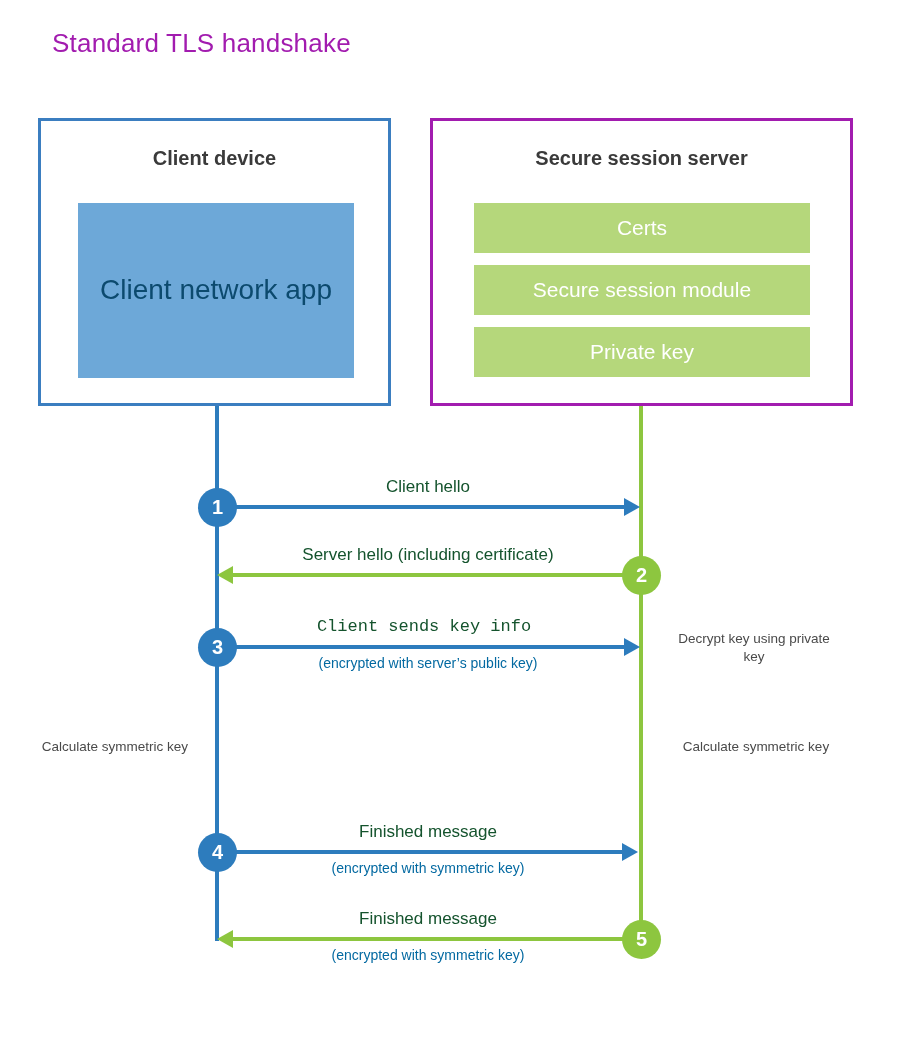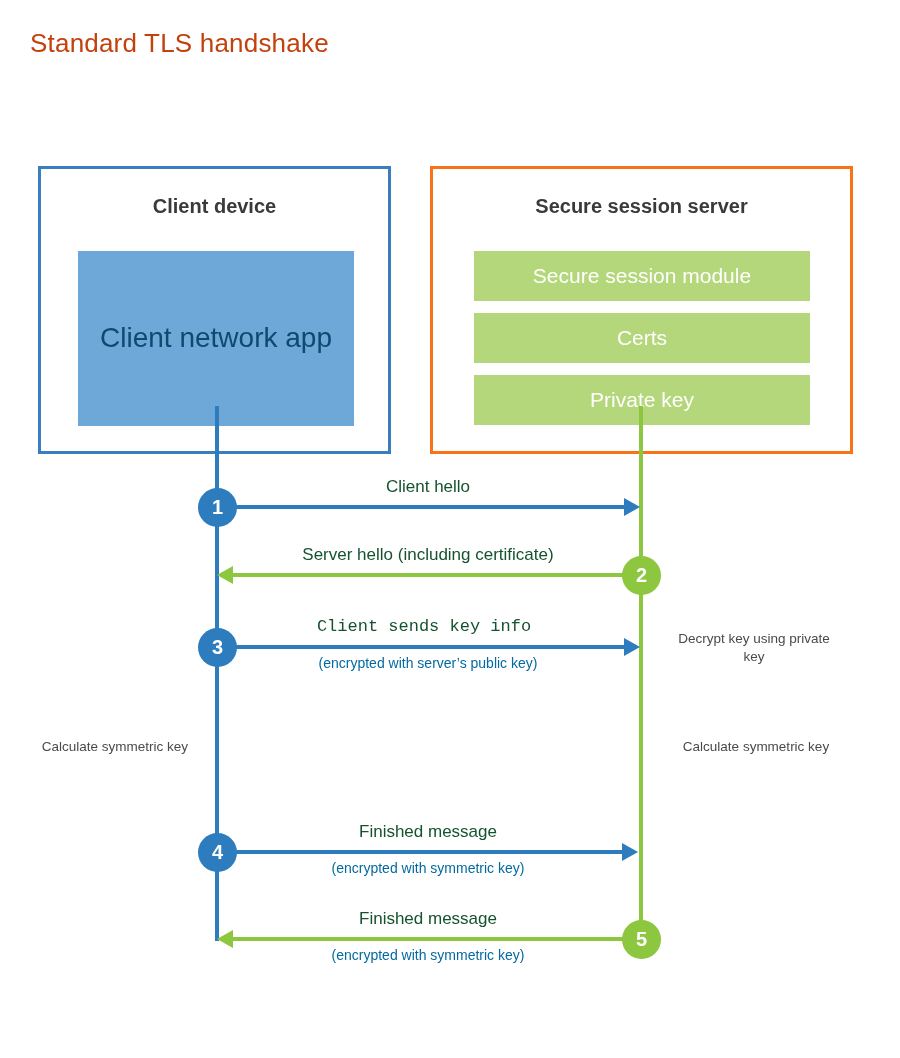--- a/index.html
+++ b/index.html
@@ -16,49 +16,48 @@
     position: relative;
     width: 900px;
     height: 1058px;
     background: #ffffff;
     overflow: hidden;
   }
 
   
   .diagram-title {
     position: absolute;
-    left: 30px;
+    left: 52px;
     top: 28px;
     font-size: 26px;
     font-weight: 400;
-    color: #c2410c;
+    color: #a21caf;
     letter-spacing: 0.2px;
     white-space: nowrap;
   }
 
   
   .party-box {
     position: absolute;
     background: #ffffff;
     box-sizing: border-box;
-    margin-top: 48px;
   }
   .party-box.client {
     left: 38px;
     top: 118px;
     width: 353px;
     height: 288px;
     border: 3px solid #3b7ec0;
   }
   .party-box.server {
     left: 430px;
     top: 118px;
     width: 423px;
     height: 288px;
-    border: 3px solid #f97316;
+    border: 3px solid #a21caf;
   }
   .party-title {
     position: absolute;
     left: 0;
     right: 0;
     top: 26px;
     text-align: center;
     font-size: 20px;
     font-weight: bold;
     color: #3a3a3a;
@@ -204,22 +203,22 @@
   <div class="diagram-title">Standard TLS handshake</div>
 
   <div class="party-box client">
     <div class="party-title">Client device</div>
     <div class="client-app">Client network app</div>
   </div>
 
   <div class="party-box server">
     <div class="party-title">Secure session server</div>
     <div class="server-bars">
+      <div class="server-bar">Certs</div>
       <div class="server-bar">Secure session module</div>
-      <div class="server-bar">Certs</div>
       <div class="server-bar">Private key</div>
     </div>
   </div>
 
   <div class="lifeline client-line"></div>
   <div class="lifeline server-line"></div>
 
   <div class="msg-row" style="top:507px;">
     <div class="arrow-line blue" style="left:217px; width:407px;"></div>
     <div class="arrow-head right blue" style="left:624px;"></div>

